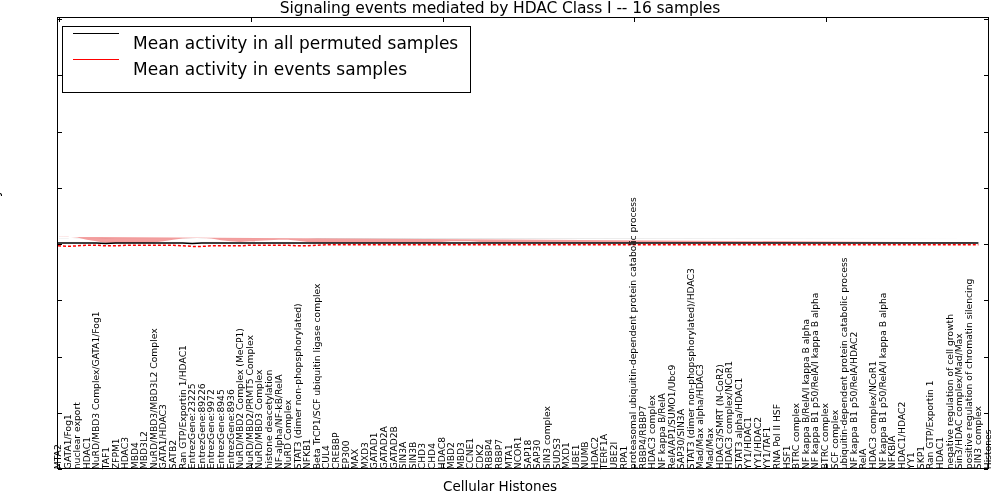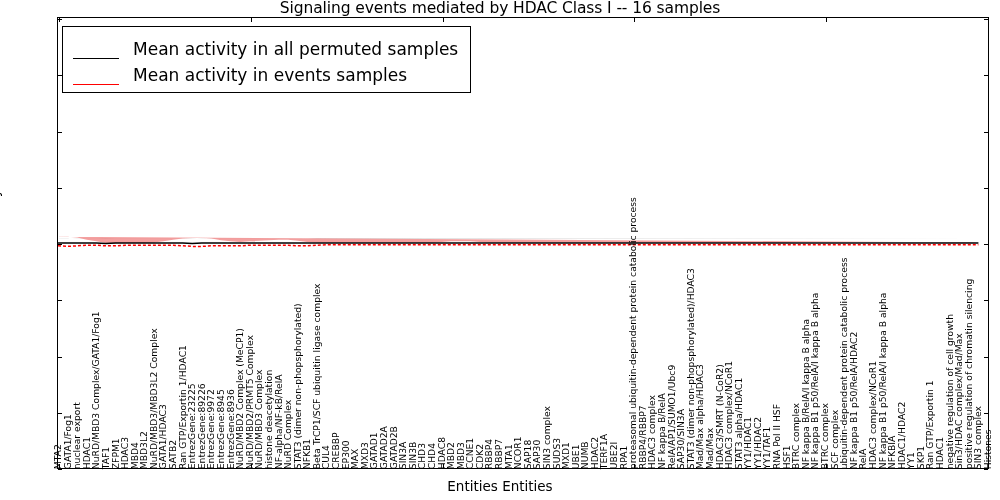--- a/index.html
+++ b/index.html
@@ -30,34 +30,34 @@
 
   
   #xlabels{position:absolute;left:57px;top:469px;width:932px;height:0;}
   .xl{position:absolute;bottom:0;font-size:9.2px;line-height:9.2px;
       white-space:nowrap;transform-origin:left bottom;
       transform:rotate(-90deg) translateY(50%);color:#000;}
 
   
   #legend{position:absolute;left:62px;top:26px;border:1.2px solid #000;background:#fff;
           padding:6px 12px 7px 10px;}
-  .lgrow{display:flex;align-items:flex-end;height:26px;}
+  .lgrow{display:flex;align-items:flex-start;height:26px;}
   .lgline{width:46px;height:0;border-top:1.4px solid #000;margin-right:14px;}
   .lgline.red{border-top-color:#ff0000;}
   .lgtext{font-size:17px;white-space:nowrap;}
 </style>
 </head>
 <body>
 
 <div id="root">
 
   <div id="title">Signaling events mediated by HDAC Class I -- 16 samples</div>
 
   <div id="yaxis-title">Inferred Activity</div>
-  <div id="xaxis-title">Entities Entities</div>
+  <div id="xaxis-title">Cellular Histones</div>
 
   <div id="plot">
     <div id="inner">
       <div id="bands">
           <svg width="930" height="450" viewBox="0 0 930 450">
             <path d="M0.00 219.94 L9.59 219.94 L19.18 220.50 L28.76 220.50 L38.35 220.50 L47.94 221.06 L57.53 220.50 L67.11 220.50 L76.70 220.50 L86.29 220.50 L95.88 220.50 L105.46 220.50 L115.05 220.50 L124.64 220.50 L134.23 220.50 L143.81 219.94 L153.40 220.50 L162.99 220.50 L172.58 220.50 L182.16 220.50 L191.75 220.50 L201.34 220.50 L210.93 220.50 L220.52 220.50 L230.10 220.50 L239.69 220.50 L249.28 220.50 L258.87 221.06 L268.45 221.06 L278.04 221.06 L287.63 221.06 L297.22 221.06 L306.80 221.06 L316.39 221.06 L325.98 221.06 L335.57 221.06 L345.15 221.06 L354.74 221.06 L364.33 221.06 L373.92 221.06 L383.51 221.06 L393.09 221.06 L402.68 221.06 L412.27 221.06 L421.86 221.06 L431.44 221.06 L441.03 221.06 L450.62 221.06 L460.21 221.06 L469.79 221.06 L479.38 221.06 L488.97 221.06 L498.56 221.06 L508.14 221.06 L517.73 221.06 L527.32 221.06 L536.91 221.06 L546.49 221.06 L556.08 221.06 L565.67 221.06 L575.26 221.06 L584.85 221.06 L594.43 221.06 L604.02 221.06 L613.61 221.06 L623.20 221.06 L632.78 221.06 L642.37 221.06 L651.96 221.06 L661.55 221.06 L671.13 221.06 L680.72 221.06 L690.31 221.06 L699.90 221.06 L709.48 221.06 L719.07 221.06 L728.66 221.06 L738.25 221.06 L747.84 221.06 L757.42 221.06 L767.01 221.06 L776.60 221.06 L786.19 221.06 L795.77 221.06 L805.36 221.06 L814.95 221.06 L824.54 221.06 L834.12 221.06 L843.71 221.06 L853.30 221.06 L862.89 221.06 L872.47 221.06 L882.06 221.06 L891.65 221.06 L901.24 221.06 L910.82 221.06 L920.41 221.06 L930.00 NaN L930.00 NaN L920.41 228.94 L910.82 228.94 L901.24 228.94 L891.65 228.94 L882.06 228.94 L872.47 228.94 L862.89 228.94 L853.30 228.94 L843.71 228.94 L834.12 228.94 L824.54 228.94 L814.95 228.94 L805.36 228.94 L795.77 228.94 L786.19 228.94 L776.60 228.94 L767.01 228.94 L757.42 228.94 L747.84 228.94 L738.25 228.94 L728.66 228.94 L719.07 228.94 L709.48 228.94 L699.90 228.94 L690.31 228.94 L680.72 228.94 L671.13 228.94 L661.55 228.94 L651.96 228.94 L642.37 228.94 L632.78 228.94 L623.20 228.94 L613.61 228.94 L604.02 228.94 L594.43 228.94 L584.85 228.94 L575.26 228.94 L565.67 228.94 L556.08 228.94 L546.49 228.94 L536.91 228.94 L527.32 228.94 L517.73 228.94 L508.14 228.94 L498.56 228.94 L488.97 228.94 L479.38 228.94 L469.79 228.94 L460.21 228.94 L450.62 228.94 L441.03 228.94 L431.44 228.94 L421.86 228.94 L412.27 228.94 L402.68 228.94 L393.09 228.94 L383.51 228.94 L373.92 228.94 L364.33 228.94 L354.74 228.94 L345.15 228.94 L335.57 228.94 L325.98 228.94 L316.39 228.94 L306.80 228.94 L297.22 228.94 L287.63 228.94 L278.04 228.94 L268.45 228.94 L258.87 228.94 L249.28 229.50 L239.69 229.50 L230.10 229.50 L220.52 229.50 L210.93 229.50 L201.34 229.50 L191.75 229.50 L182.16 229.50 L172.58 229.50 L162.99 229.50 L153.40 229.50 L143.81 230.06 L134.23 230.63 L124.64 229.50 L115.05 229.50 L105.46 229.50 L95.88 229.50 L86.29 229.50 L76.70 229.50 L67.11 229.50 L57.53 229.50 L47.94 230.06 L38.35 229.50 L28.76 229.50 L19.18 229.50 L9.59 230.06 L0.00 230.06 Z" fill="#c8c8c8" fill-opacity="0.85" stroke="none"></path>
             <path d="M0.00 218.81 L9.59 218.81 L19.18 219.38 L28.76 221.63 L38.35 223.31 L47.94 225.00 L57.53 225.56 L67.11 225.00 L76.70 225.00 L86.29 225.00 L95.88 224.44 L105.46 223.31 L115.05 221.63 L124.64 220.50 L134.23 219.94 L143.81 219.94 L153.40 220.50 L162.99 222.19 L172.58 223.31 L182.16 223.88 L191.75 223.31 L201.34 222.75 L210.93 222.19 L220.52 221.63 L230.10 221.63 L239.69 222.75 L249.28 223.88 L258.87 224.44 L268.45 224.44 L278.04 224.44 L287.63 224.44 L297.22 224.44 L306.80 224.44 L316.39 224.44 L325.98 224.44 L335.57 224.44 L345.15 224.44 L354.74 224.44 L364.33 224.44 L373.92 224.44 L383.51 223.88 L393.09 223.31 L402.68 223.31 L412.27 223.31 L421.86 223.88 L431.44 224.44 L441.03 224.44 L450.62 224.44 L460.21 224.44 L469.79 224.44 L479.38 224.44 L488.97 224.44 L498.56 224.44 L508.14 224.44 L517.73 224.44 L527.32 224.44 L536.91 224.44 L546.49 224.44 L556.08 224.44 L565.67 224.44 L575.26 224.44 L584.85 224.44 L594.43 224.44 L604.02 224.44 L613.61 224.44 L623.20 224.44 L632.78 224.44 L642.37 224.44 L651.96 224.44 L661.55 224.44 L671.13 224.44 L680.72 224.44 L690.31 224.44 L699.90 224.44 L709.48 224.44 L719.07 224.44 L728.66 224.44 L738.25 223.88 L747.84 223.88 L757.42 223.88 L767.01 223.88 L776.60 223.88 L786.19 223.88 L795.77 223.88 L805.36 223.88 L814.95 223.88 L824.54 223.88 L834.12 223.88 L843.71 223.88 L853.30 223.88 L862.89 223.88 L872.47 223.88 L882.06 223.88 L891.65 223.88 L901.24 223.88 L910.82 223.88 L920.41 224.44 L930.00 NaN L930.00 NaN L920.41 228.94 L910.82 229.50 L901.24 229.50 L891.65 229.50 L882.06 229.50 L872.47 229.50 L862.89 229.50 L853.30 229.50 L843.71 229.50 L834.12 229.50 L824.54 229.50 L814.95 229.50 L805.36 229.50 L795.77 229.50 L786.19 229.50 L776.60 229.50 L767.01 229.50 L757.42 229.50 L747.84 229.50 L738.25 229.50 L728.66 228.94 L719.07 228.94 L709.48 228.94 L699.90 228.94 L690.31 228.94 L680.72 228.94 L671.13 228.94 L661.55 228.94 L651.96 228.94 L642.37 228.94 L632.78 228.94 L623.20 228.94 L613.61 228.94 L604.02 228.94 L594.43 228.94 L584.85 228.94 L575.26 228.94 L565.67 228.94 L556.08 228.94 L546.49 228.94 L536.91 228.94 L527.32 228.94 L517.73 228.94 L508.14 228.94 L498.56 228.94 L488.97 228.94 L479.38 228.94 L469.79 228.94 L460.21 228.94 L450.62 228.94 L441.03 228.94 L431.44 228.94 L421.86 229.50 L412.27 230.06 L402.68 230.06 L393.09 230.06 L383.51 229.50 L373.92 228.94 L364.33 228.94 L354.74 228.94 L345.15 228.94 L335.57 228.94 L325.98 228.94 L316.39 228.94 L306.80 228.94 L297.22 228.94 L287.63 228.94 L278.04 228.94 L268.45 228.94 L258.87 230.06 L249.28 231.75 L239.69 232.88 L230.10 232.88 L220.52 232.88 L210.93 232.31 L201.34 231.75 L191.75 231.19 L182.16 231.75 L172.58 232.31 L162.99 233.44 L153.40 235.13 L143.81 236.81 L134.23 236.81 L124.64 235.13 L115.05 232.88 L105.46 231.19 L95.88 230.06 L86.29 229.50 L76.70 229.50 L67.11 229.50 L57.53 230.06 L47.94 230.63 L38.35 231.19 L28.76 232.88 L19.18 236.25 L9.59 237.94 L0.00 236.81 Z" fill="#f08080" fill-opacity="0.75" stroke="none"></path>
             <path d="M0.00 225.00 L9.59 225.00 L19.18 225.00 L28.76 225.00 L38.35 225.00 L47.94 225.56 L57.53 225.00 L67.11 225.00 L76.70 225.00 L86.29 225.00 L95.88 225.00 L105.46 225.00 L115.05 225.00 L124.64 225.00 L134.23 225.56 L143.81 225.00 L153.40 225.00 L162.99 225.00 L172.58 225.00 L182.16 225.00 L191.75 225.00 L201.34 225.00 L210.93 225.00 L220.52 225.00 L230.10 225.00 L239.69 225.00 L249.28 225.00 L258.87 225.00 L268.45 225.00 L278.04 225.00 L287.63 225.00 L297.22 225.00 L306.80 225.00 L316.39 225.00 L325.98 225.00 L335.57 225.00 L345.15 225.00 L354.74 225.00 L364.33 225.00 L373.92 225.00 L383.51 225.00 L393.09 225.00 L402.68 225.00 L412.27 225.00 L421.86 225.00 L431.44 225.00 L441.03 225.00 L450.62 225.00 L460.21 225.00 L469.79 225.00 L479.38 225.00 L488.97 225.00 L498.56 225.00 L508.14 225.00 L517.73 225.00 L527.32 225.00 L536.91 225.00 L546.49 225.00 L556.08 225.00 L565.67 225.00 L575.26 225.00 L584.85 225.00 L594.43 225.00 L604.02 225.00 L613.61 225.00 L623.20 225.00 L632.78 225.00 L642.37 225.00 L651.96 225.00 L661.55 225.00 L671.13 225.00 L680.72 225.00 L690.31 225.00 L699.90 225.00 L709.48 225.00 L719.07 225.00 L728.66 225.00 L738.25 225.00 L747.84 225.00 L757.42 225.00 L767.01 225.00 L776.60 225.00 L786.19 225.00 L795.77 225.00 L805.36 225.00 L814.95 225.00 L824.54 225.00 L834.12 225.00 L843.71 225.00 L853.30 225.00 L862.89 225.00 L872.47 225.00 L882.06 225.00 L891.65 225.00 L901.24 225.00 L910.82 225.00 L920.41 225.00 L930.00 NaN" fill="none" stroke="#000000" stroke-width="1.6"></path>
             <path d="M0.00 227.81 L9.59 228.38 L19.18 227.81 L28.76 227.25 L38.35 227.25 L47.94 227.81 L57.53 227.81 L67.11 227.25 L76.70 227.25 L86.29 227.25 L95.88 227.25 L105.46 227.25 L115.05 227.25 L124.64 227.81 L134.23 228.38 L143.81 228.38 L153.40 227.81 L162.99 227.81 L172.58 227.81 L182.16 227.81 L191.75 227.25 L201.34 227.25 L210.93 227.25 L220.52 227.25 L230.10 227.25 L239.69 227.81 L249.28 227.81 L258.87 227.25 L268.45 226.69 L278.04 226.69 L287.63 226.69 L297.22 226.69 L306.80 226.69 L316.39 226.69 L325.98 226.69 L335.57 226.69 L345.15 226.69 L354.74 226.69 L364.33 226.69 L373.92 226.69 L383.51 226.69 L393.09 226.69 L402.68 226.69 L412.27 226.69 L421.86 226.69 L431.44 226.69 L441.03 226.69 L450.62 226.69 L460.21 226.69 L469.79 226.69 L479.38 226.69 L488.97 226.69 L498.56 226.69 L508.14 226.69 L517.73 226.69 L527.32 226.69 L536.91 226.69 L546.49 226.69 L556.08 226.69 L565.67 226.69 L575.26 226.69 L584.85 226.69 L594.43 226.69 L604.02 226.69 L613.61 226.69 L623.20 226.69 L632.78 226.69 L642.37 226.69 L651.96 226.69 L661.55 226.69 L671.13 226.69 L680.72 226.69 L690.31 226.69 L699.90 226.69 L709.48 226.69 L719.07 226.69 L728.66 226.69 L738.25 226.69 L747.84 226.69 L757.42 226.69 L767.01 226.69 L776.60 226.69 L786.19 226.69 L795.77 226.69 L805.36 226.69 L814.95 226.69 L824.54 226.69 L834.12 226.69 L843.71 226.69 L853.30 226.69 L862.89 226.69 L872.47 226.69 L882.06 226.69 L891.65 226.69 L901.24 226.69 L910.82 226.69 L920.41 226.69 L930.00 NaN" fill="none" stroke="#ff0000" stroke-width="1.5" stroke-dasharray="3 2"></path>
           </svg>

